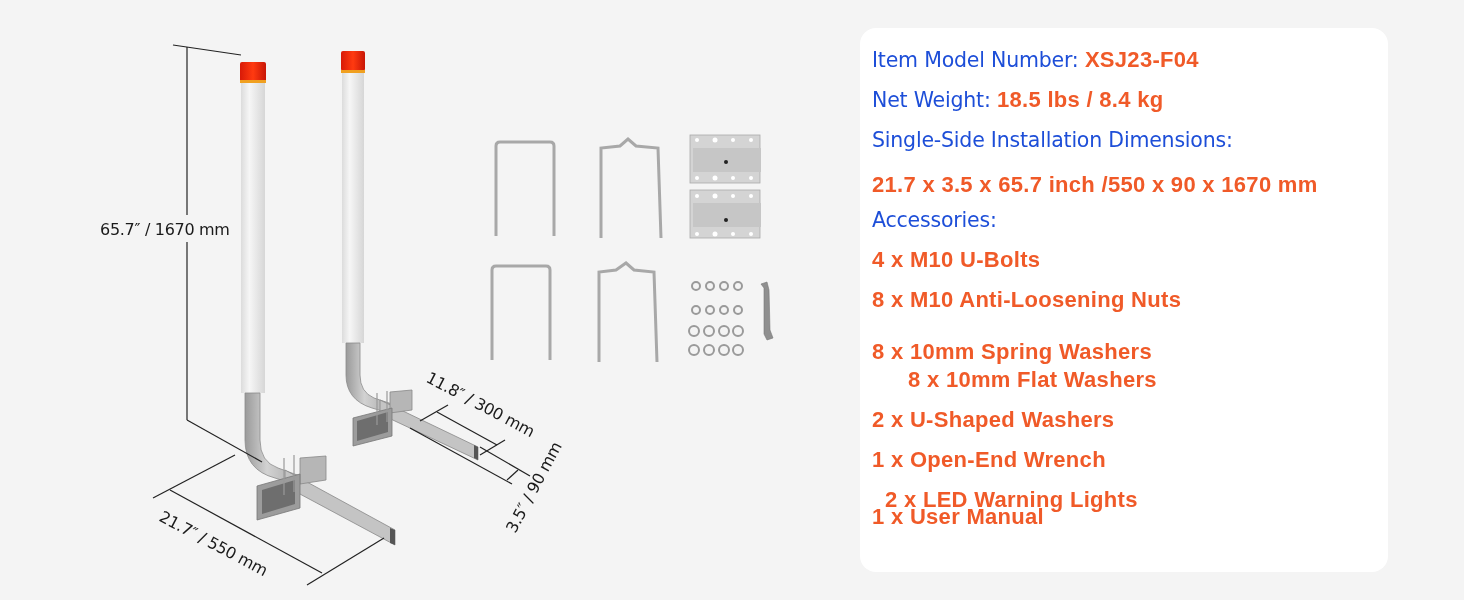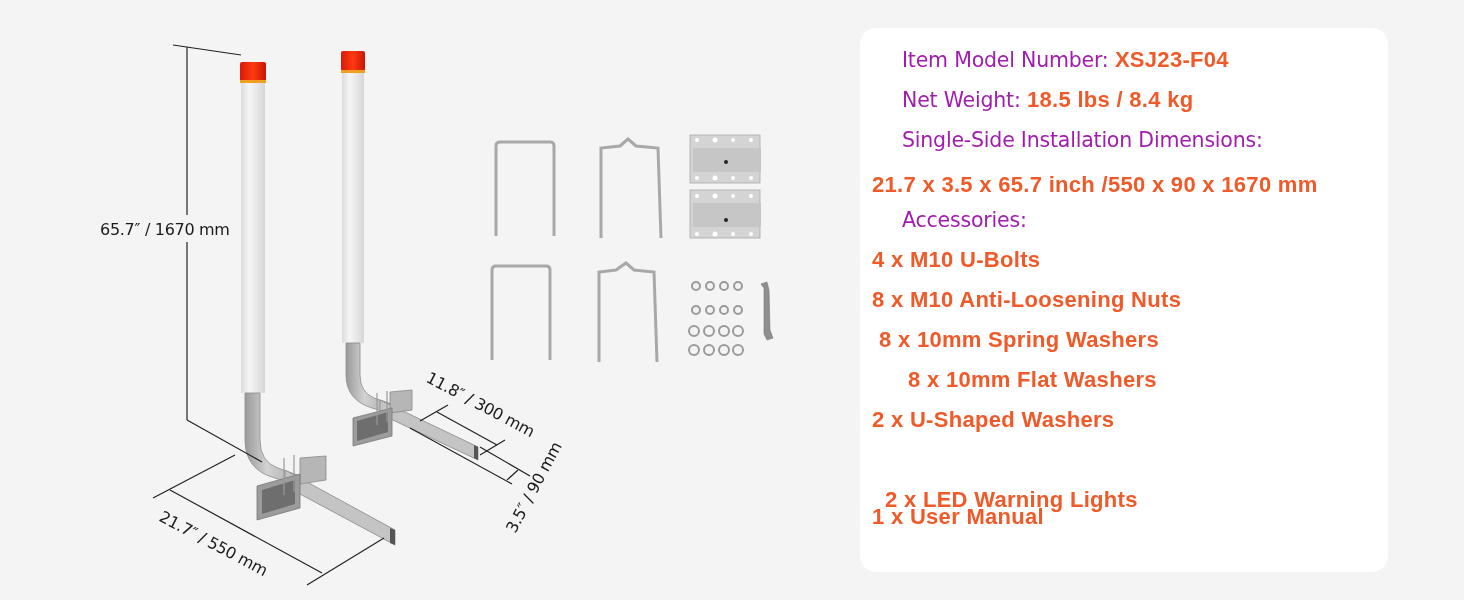--- a/index.html
+++ b/index.html
@@ -2,21 +2,21 @@
 <html><head>
 <meta charset="utf-8">
 <style>
   html,body{margin:0;padding:0;}
   body{width:1464px;height:600px;background:#f4f4f4;position:relative;overflow:hidden;font-family:"Liberation Sans",sans-serif;}
   .illustration{position:absolute;left:0;top:0;width:850px;height:568px;}
   .illustration svg{position:absolute;left:0;top:0;}
   .dim-label{position:absolute;font-family:"DejaVu Sans",sans-serif;font-size:16px;color:#1a1a1a;white-space:nowrap;transform-origin:0 0;letter-spacing:-0.3px;}
   .spec-panel{position:absolute;left:860px;top:28px;width:528px;height:544px;background:#ffffff;border-radius:16px;}
   .spec-line{position:absolute;left:12px;font-size:22px;line-height:26px;white-space:nowrap;}
-  .spec-key{font-family:"DejaVu Sans",sans-serif;font-size:20.5px;color:#a21caf;letter-spacing:-0.2px;margin-left:30px;}
+  .spec-key{font-family:"DejaVu Sans",sans-serif;font-size:20.5px;color:#1d4ed8;letter-spacing:-0.2px;}
   .spec-val{font-family:"Liberation Sans",sans-serif;font-weight:bold;font-size:22px;color:#f05a28;letter-spacing:0.3px;text-align:center;}
 </style>
 </head>
 <body>
 
 <div class="illustration">
   <svg width="850" height="600" viewBox="0 0 850 600">
     <defs>
       <linearGradient id="poleGrad" x1="0" x2="1" y1="0" y2="0">
         <stop offset="0" stop-color="#dcdcdc"></stop>
@@ -162,18 +162,19 @@
     <span class="spec-key">Single-Side Installation Dimensions:</span>
   </div>
   <div class="spec-line" style="top:144px;">
     <span class="spec-val">21.7 x 3.5 x 65.7 inch /550 x 90 x 1670 mm</span>
   </div>
   <div class="spec-line" style="top:179px;">
     <span class="spec-key">Accessories:</span>
   </div>
   <div class="spec-line" style="top:219px;"><span class="spec-val">4 x M10 U-Bolts</span></div>
   <div class="spec-line" style="top:259px;"><span class="spec-val">8 x M10 Anti-Loosening Nuts</span></div>
-  <div class="spec-line" style="top:299px;margin-left:7px;"><span class="spec-val">8 x 10mm Spring Washers</span></div>
+  <div class="spec-line" style="top:311px;"><span class="spec-val">8 x 10mm Spring Washers</span></div>
   <div class="spec-line" style="top:339px;margin-left:36px;"><span class="spec-val">8 x 10mm Flat Washers</span></div>
   <div class="spec-line" style="top:379px;"><span class="spec-val">2 x U-Shaped Washers</span></div>
+  <div class="spec-line" style="top:419px;"><span class="spec-val">1 x Open-End Wrench</span></div>
   <div class="spec-line" style="top:459px;margin-left:13px;"><span class="spec-val">2 x LED Warning Lights</span></div>
   <div class="spec-line" style="top:476px;"><span class="spec-val">1 x User Manual</span></div>
 </div>
 
 </body></html>

